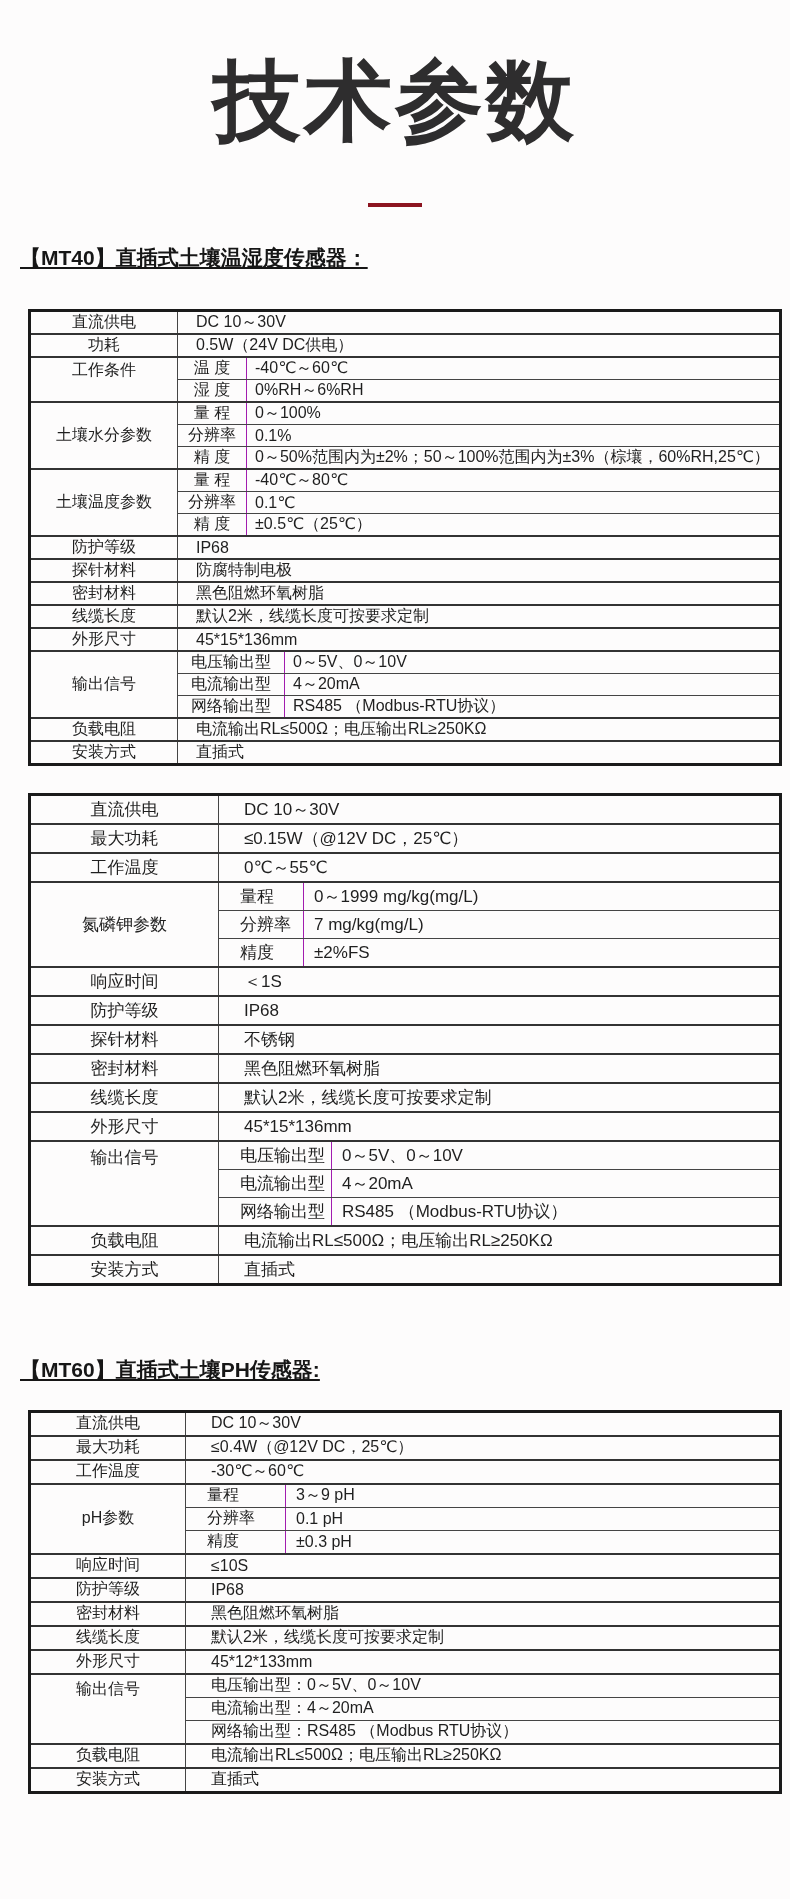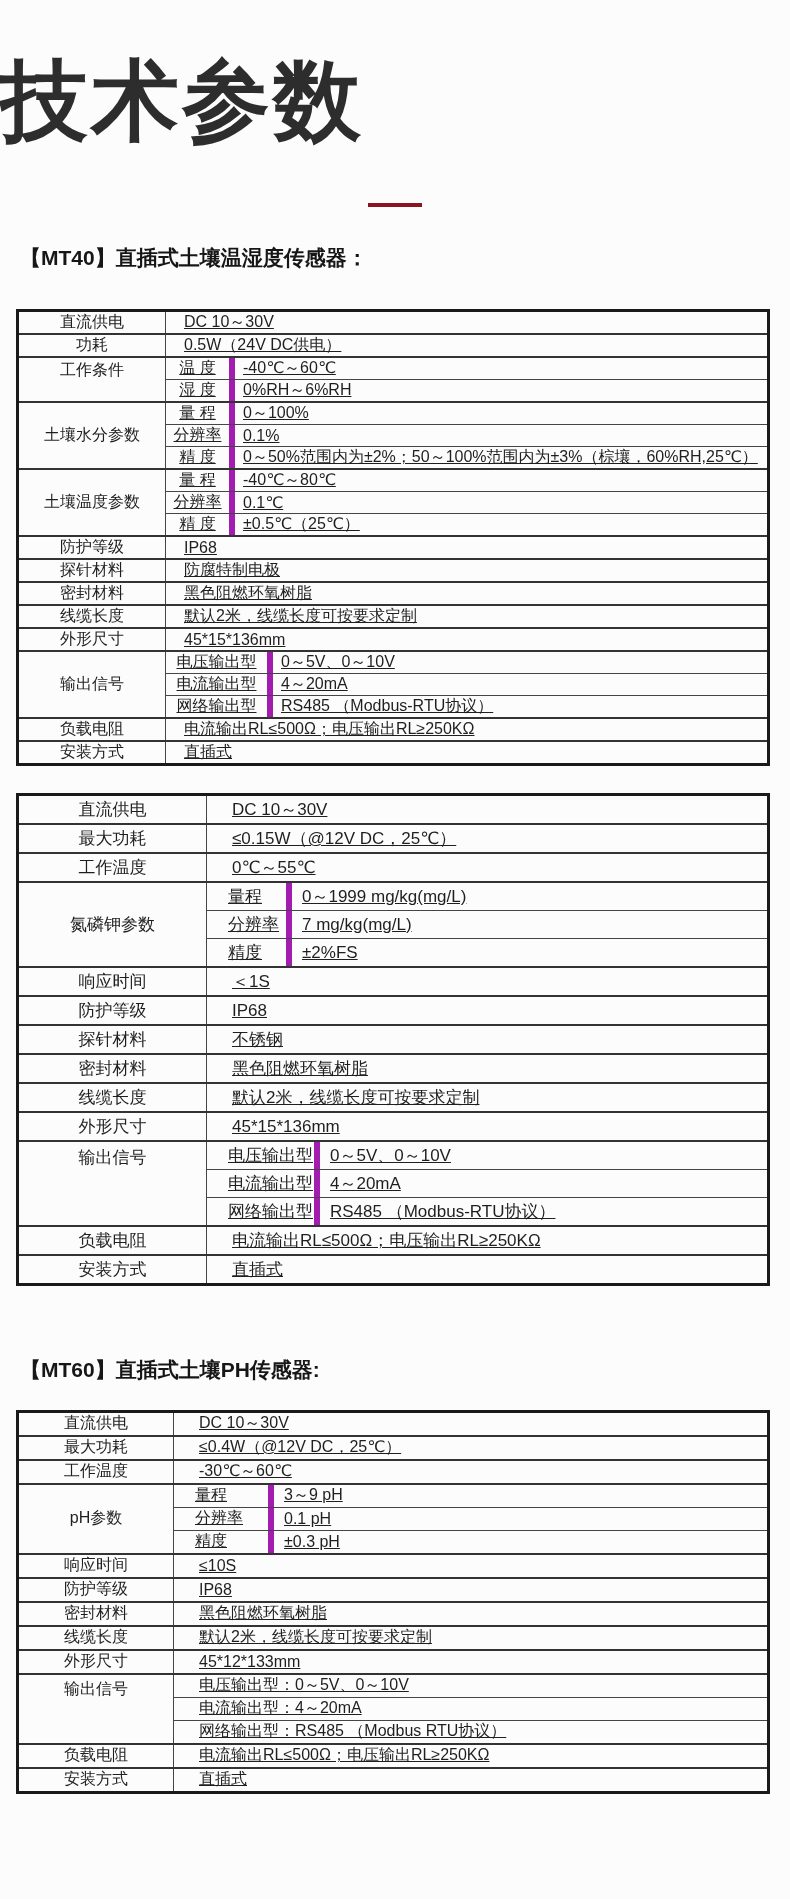--- a/index.html
+++ b/index.html
@@ -8,46 +8,48 @@
     min-height:1899px;
     background:#fdfcfc;
     color:#222;
     font-family:"Liberation Sans","DejaVu Sans",sans-serif;
   }
   .page{padding-top:57px;}
 
   
   .page-title{
     margin:0;
+    text-align:center;
     font-size:88px;
     line-height:1;
     font-weight:800;
     letter-spacing:3px;
     color:#2e2d2e;
   }
   .title-underline{
     width:54px;height:4px;
     background:#8c1420;
     margin:58px auto 0 auto;
   }
 
   
   .section-heading{
     margin:0 0 0 20px;
     font-size:21px;
     line-height:1.3;
     font-weight:700;
     color:#161616;
+    text-decoration:underline;
   }
   .sec-mt40 .section-heading{margin-top:37px;}
   .sec-mt50 .section-heading{margin-top:55px;}
   .sec-mt60 .section-heading{margin-top:70px;}
 
   
-  .table-mount{margin-left:16px;}
+  .table-mount{margin-left:28px;}
   .sec-mt40 .table-mount{margin-top:38px;}
   .sec-mt50 .table-mount{margin-top:27px;}
   .sec-mt60 .table-mount{margin-top:26px;}
 
   table.spec-table{
     border-collapse:collapse;
     width:754px;
     table-layout:fixed;
     border:3px solid #1a1a1a;
     background:#fdfcfc;
@@ -62,29 +64,29 @@
   }
   .spec-table tr.gs th,.spec-table tr.gs td{border-top:2px solid #333;}
 
   
   .spec-table th{text-align:center;white-space:nowrap;}
   .t-mt40 th{width:146px;}
   .t-mt50 th{width:187px;}
   .t-mt60 th{width:154px;}
 
   
-  .row-inner{display:flex;align-items:stretch;width:100%;text-decoration:underline;}
+  .row-inner{display:flex;align-items:stretch;width:100%;}
   .t-mt40 .row-inner{min-height:21px;}
   .t-mt50 .row-inner{min-height:27px;}
   .t-mt60 .row-inner{min-height:22px;}
 
   .sub{
     flex:0 0 auto;
     display:flex;align-items:center;
-    border-right:6px solid #a21caf;
+    border-right:1px solid #a21caf;
     white-space:nowrap;
     box-sizing:border-box;
   }
   .t-mt40 .sub{width:69px;justify-content:center;}
   .t-mt40 .sub.wide{width:107px;}
   .t-mt50 .sub{width:85px;padding-left:21px;}
   .t-mt50 .sub.wide{width:113px;}
   .t-mt60 .sub{width:100px;padding-left:21px;}
 
   .val{

